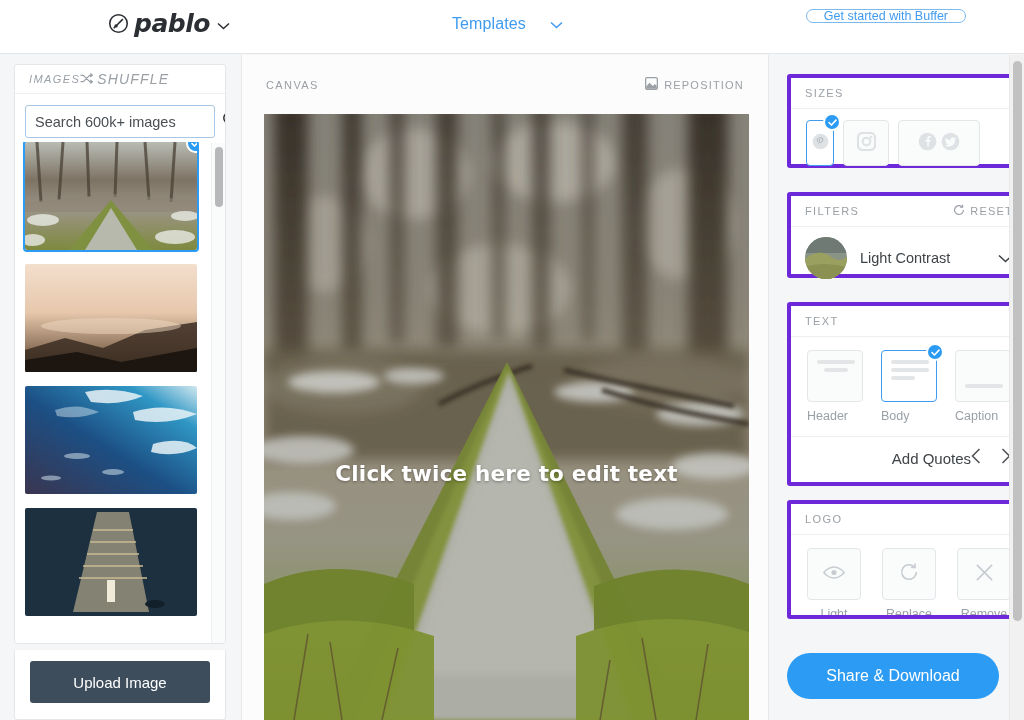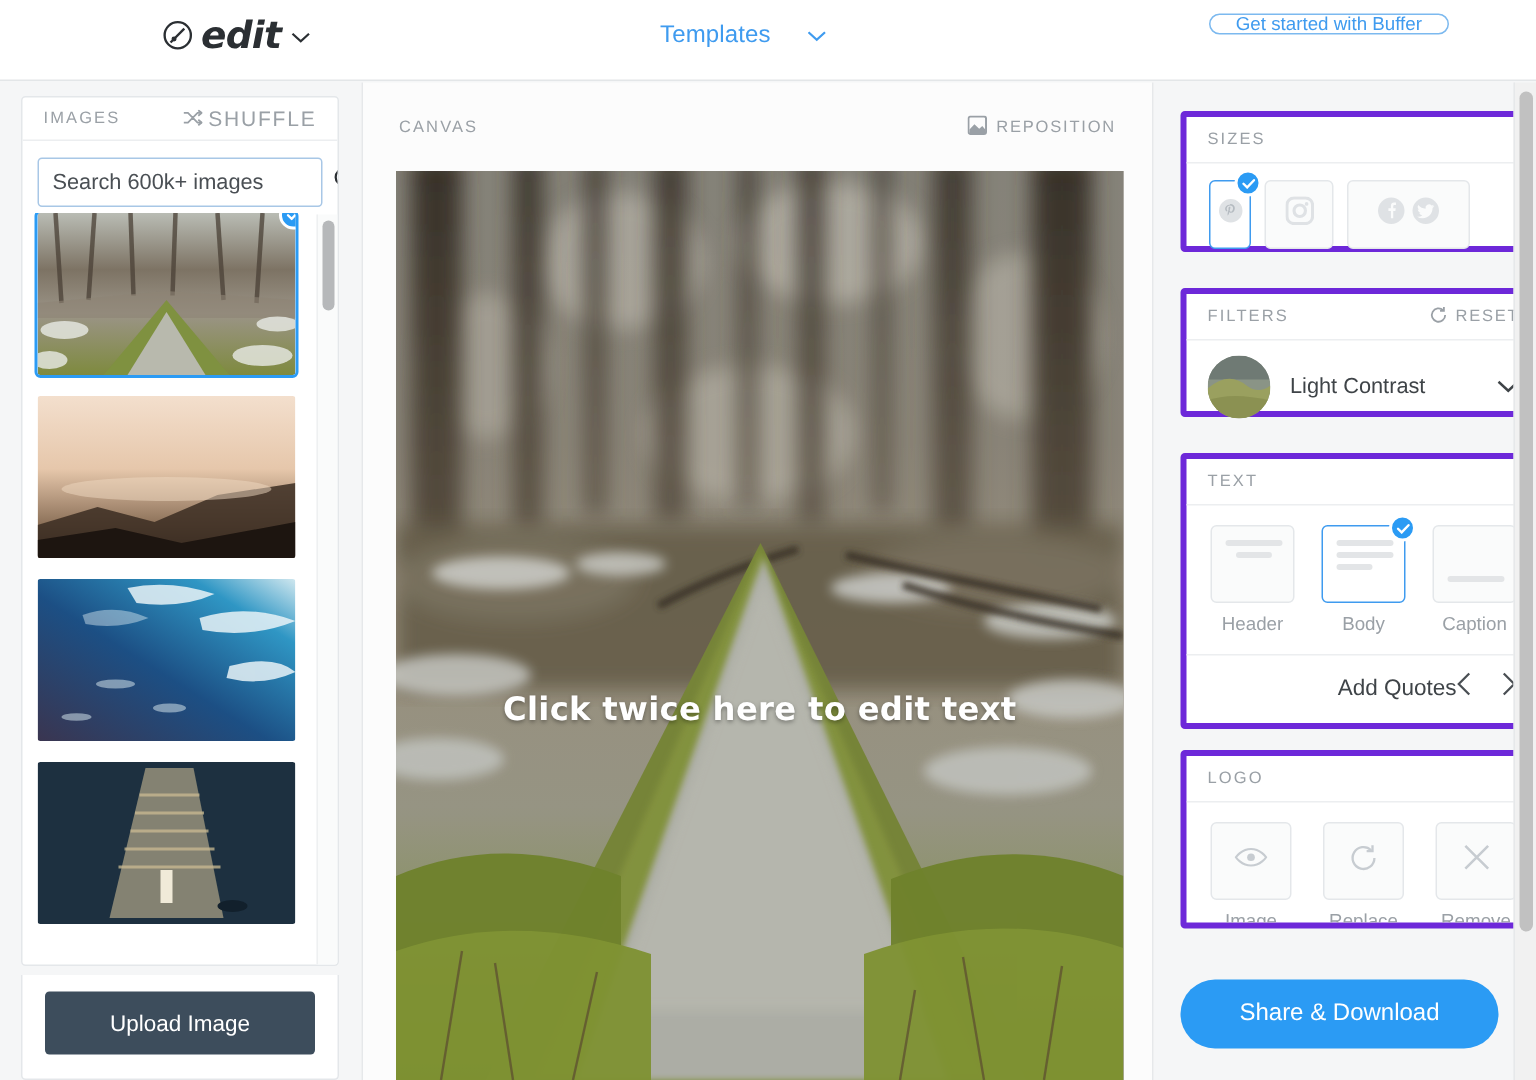--- a/index.html
+++ b/index.html
@@ -25,21 +25,21 @@
   #brand .logo-mark { width: 21px; height: 21px; display:block; }
   #brand .wordmark {
     font-family: "DejaVu Sans", sans-serif;
     font-style: italic; font-weight: 700;
     font-size: 25px; color: #2b2f33; letter-spacing: -0.5px;
     line-height: 1;
   }
   #brand .caret { margin-left: 2px; margin-top: 3px; }
 
   #templates-nav {
-    position: absolute; left: 440px; top: 15px;
+    position: absolute; left: 452px; top: 15px;
     display: flex; align-items: flex-end; gap: 24px;
     cursor: pointer;
   }
   #templates-nav .label {
     font-size: 16px; color: #3f9bef; letter-spacing: 0.1px;
   }
 
   #buffer-cta {
     position: absolute; right: 58px; top: 9px;
     height: 14px; padding: 0 17px;
@@ -53,23 +53,24 @@
   #images-panel {
     position: absolute; left: 14px; top: 64px;
     width: 212px; height: 580px;
     background: #fff;
     border: 1px solid #e4e7ea;
     border-radius: 3px;
     overflow: hidden;
   }
   .panel-head {
     height: 29px;
-    display: flex; align-items: center; justify-content: space-between;
+    display: flex; align-items: center; 
     padding: 0 14px;
     border-bottom: 1px solid #eceef0;
+    font-style: italic;
   }
   .panel-head .ttl {
     font-size: 11px; letter-spacing: 1.4px; color: #9aa0a6; font-weight: 400;
   }
   .panel-head .act {
     font-size: 14px; letter-spacing: 1.2px; color: #9aa0a6;
     display:flex; align-items:center; gap:4px; cursor: pointer;
   }
   #search-wrap {
     margin: 11px 10px 0 10px;
@@ -248,21 +249,21 @@
   }
   .text-opt.sel .text-box { border-color: #3f9bef; background:#fff; }
   .text-box .bar { height: 4px; background: #e3e5e7; border-radius: 2px; margin-bottom: 4px; }
   .text-box .check {
     position: absolute; right: -8px; top: -8px;
     width: 18px; height: 18px; border-radius: 50%;
     background: #2b9bf4; border: 2px solid #fff;
     display: flex; align-items: center; justify-content: center;
   }
   .text-opt .cap {
-    text-align: center; font-size: 12.5px; color: #9aa0a6; margin-top: 7px;
+    font-size: 12.5px; color: #9aa0a6; margin-top: 7px;
   }
   #quotes-row {
     margin: 13px 0 0 0; padding: 11px 16px 0 16px;
     border-top: 1px solid #eceef0;
     display: flex; align-items: center; justify-content: flex-end;
   }
   #quotes-label { font-size: 15px; color: #3f4448; }
   #quotes-arrows { display: flex; gap: 20px; }
   .qarrow { cursor: pointer; }
 
@@ -310,21 +311,21 @@
 <div id="topbar">
 
   <div id="brand">
     <span>
       <svg class="logo-mark" viewBox="0 0 24 24">
         <circle cx="12" cy="12" r="10" fill="none" stroke="#2b2f33" stroke-width="1.8"></circle>
         <line x1="6.5" y1="17.5" x2="17" y2="7" stroke="#2b2f33" stroke-width="1.8"></line>
         <circle cx="9.2" cy="14.8" r="1.9" fill="#2b2f33"></circle>
       </svg>
     </span>
-    <span class="wordmark">edit</span>
+    <span class="wordmark">pablo</span>
     <span class="caret">
       <svg width="13" height="8" viewBox="0 0 13 8">
           <path d="M1 1.5L6.5 6.5L12 1.5" fill="none" stroke="#2b2f33" stroke-width="1.5"></path>
         </svg>
     </span>
   </div>
 
   <div id="templates-nav">
     <span class="label">Templates</span>
     <span>
@@ -725,21 +726,21 @@
 
       <div class="logo-opt">
         <div class="logo-box">
           <span>
             <svg width="22" height="15" viewBox="0 0 24 16">
               <path d="M1 8s4-6 11-6 11 6 11 6-4 6-11 6S1 8 1 8z" fill="none" stroke="#c7ccd1" stroke-width="1.6"></path>
               <circle cx="12" cy="8" r="2.8" fill="#c7ccd1"></circle>
             </svg>
           </span>
         </div>
-        <div class="cap">Image</div>
+        <div class="cap">Light</div>
       </div>
 
       <div class="logo-opt">
         <div class="logo-box">
           <span>
             <svg width="20" height="20" viewBox="0 0 22 22">
               <path d="M19 11a8 8 0 11-2.4-5.7" fill="none" stroke="#c7ccd1" stroke-width="1.7"></path>
               <path d="M17.6 1.6v4.3h-4.3" fill="none" stroke="#c7ccd1" stroke-width="1.7"></path>
             </svg>
           </span>

